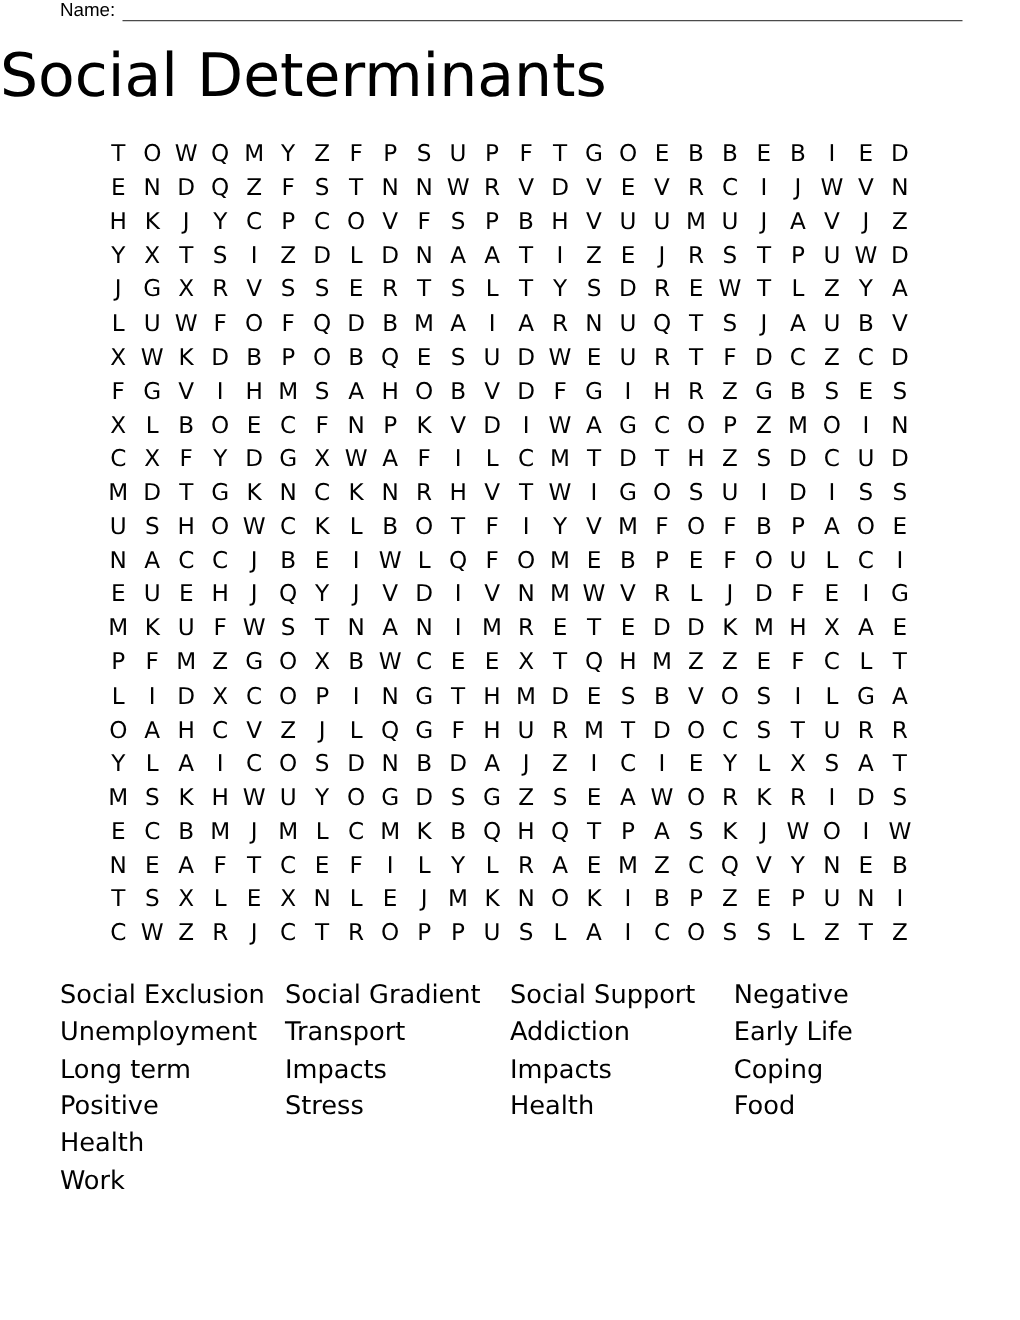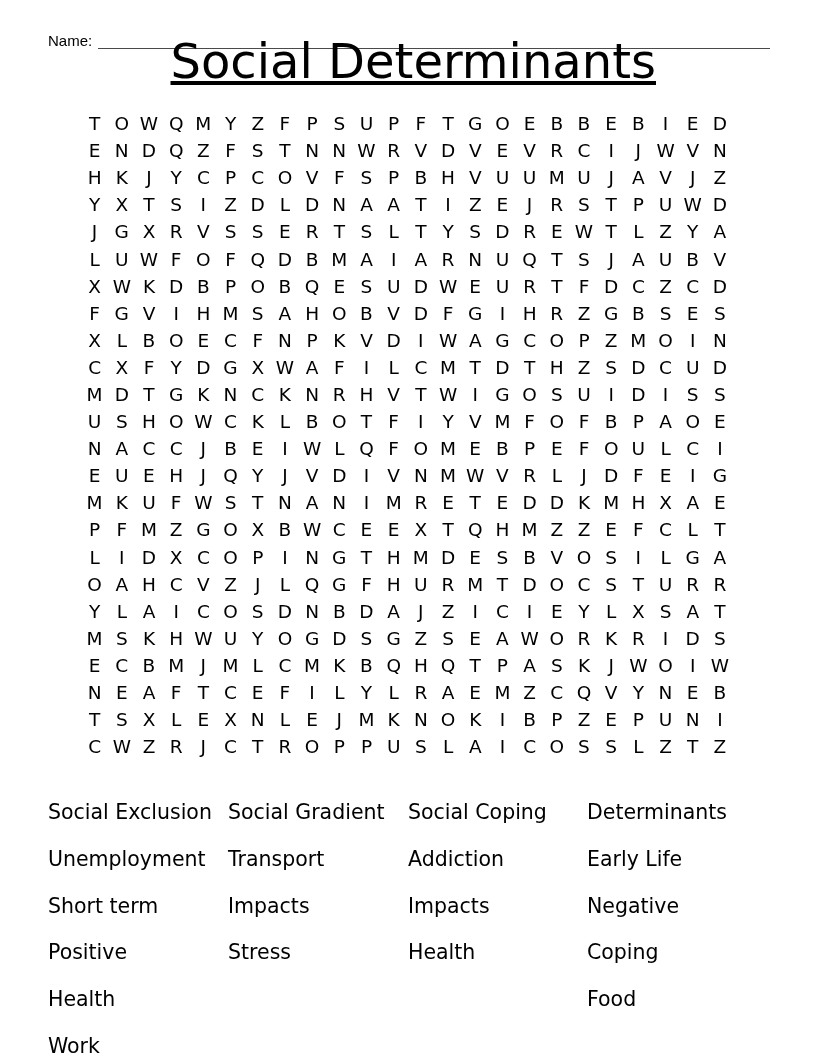--- a/index.html
+++ b/index.html
@@ -17,37 +17,36 @@
     position: absolute;
     left: 48px;
     top: 0px;
     width: 722px;
     display: flex;
     align-items: flex-end;
     font-family: "Liberation Sans", sans-serif;
     font-size: 15px;
     line-height: 17px;
   }
-  .name-label { white-space: nowrap; padding-right: 6px; margin-top: 32px; }
+  .name-label { white-space: nowrap; padding-right: 6px; }
   .name-line {
     flex: 1 1 auto;
     border-bottom: 1.5px solid #4a4a4a;
     height: 16px;
   }
   .title {
     position: absolute;
     top: 33px;
     left: 0;
     width: 656px;
-    text-align: right;
+    text-align: left;
     font-size: 48px;
     font-weight: 500;
     letter-spacing: 0px;
     color: #000000;
-    text-decoration: underline;
   }
   .grid {
     position: absolute;
     left: 81px;
     top: 110px;
     display: grid;
     grid-template-columns: repeat(24, 27.2px);
     grid-auto-rows: 27.1px;
   }
   .grid .cell {
@@ -68,21 +67,20 @@
   .word-col { display: flex; flex-direction: column; }
   .word-col-0 { width: 180px; }
   .word-col-1 { width: 180px; }
   .word-col-2 { width: 179px; }
   .word-col-3 { width: 183px; }
   .word-item {
     font-size: 20.5px;
     line-height: 29.8px;
     white-space: nowrap;
     color: #000000;
-    margin-top: 17px;
   }
 </style>
 </head>
 <body>
 
 <div class="page">
 
   <div class="name-row">
     <span class="name-label">Name:</span>
     <span class="name-line"></span>
@@ -666,39 +664,38 @@
       <span class="cell">L</span>
       <span class="cell">Z</span>
       <span class="cell">T</span>
       <span class="cell">Z</span>
     </div>
 
   <div class="words" id="word-bank">
       <div class="word-col word-col-0">
         <div class="word-item">Social Exclusion</div>
         <div class="word-item">Unemployment</div>
-        <div class="word-item">Short term</div>
+        <div class="word-item">Long term</div>
         <div class="word-item">Positive</div>
         <div class="word-item">Health</div>
         <div class="word-item">Work</div>
       </div>
       <div class="word-col word-col-1">
         <div class="word-item">Social Gradient</div>
         <div class="word-item">Transport</div>
         <div class="word-item">Impacts</div>
         <div class="word-item">Stress</div>
       </div>
       <div class="word-col word-col-2">
-        <div class="word-item">Social Coping</div>
+        <div class="word-item">Social Support</div>
         <div class="word-item">Addiction</div>
         <div class="word-item">Impacts</div>
         <div class="word-item">Health</div>
       </div>
       <div class="word-col word-col-3">
-        <div class="word-item">Determinants</div>
+        <div class="word-item">Negative</div>
         <div class="word-item">Early Life</div>
-        <div class="word-item">Negative</div>
         <div class="word-item">Coping</div>
         <div class="word-item">Food</div>
       </div>
     </div>
 
 </div>
 
 </body></html>

